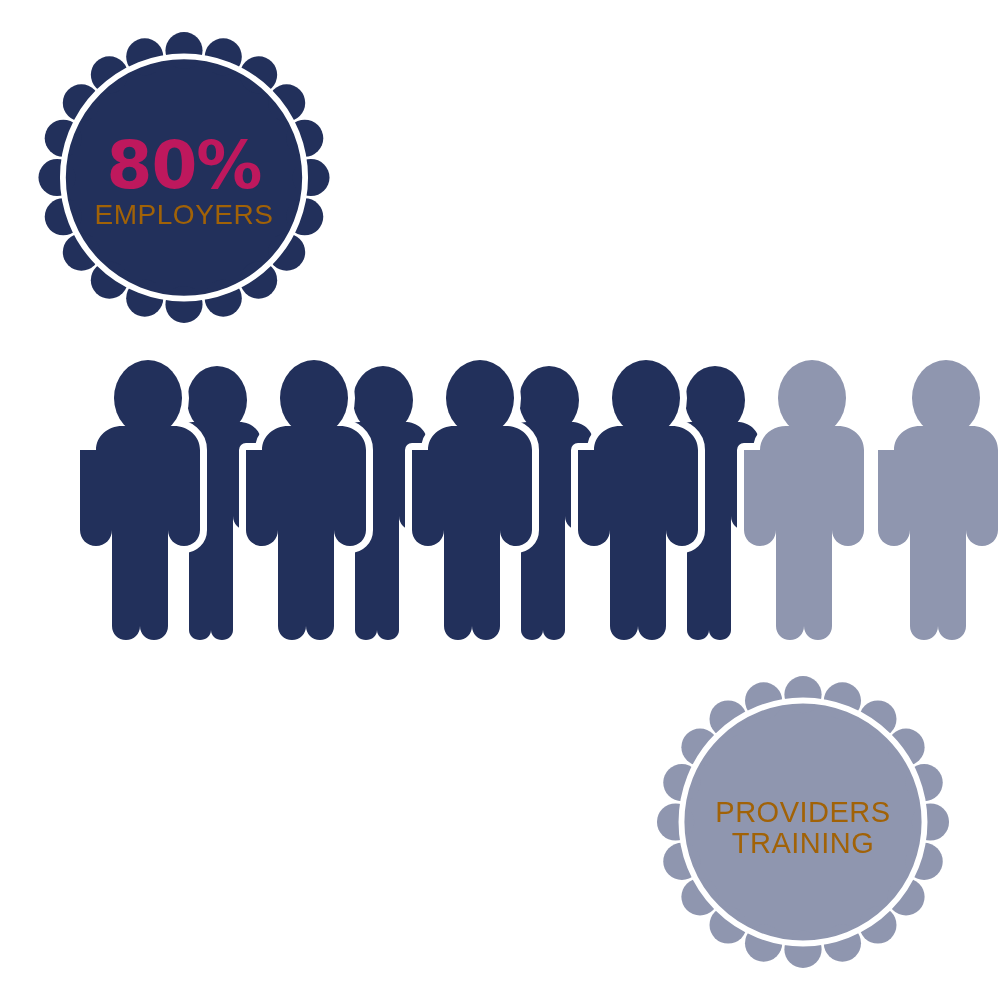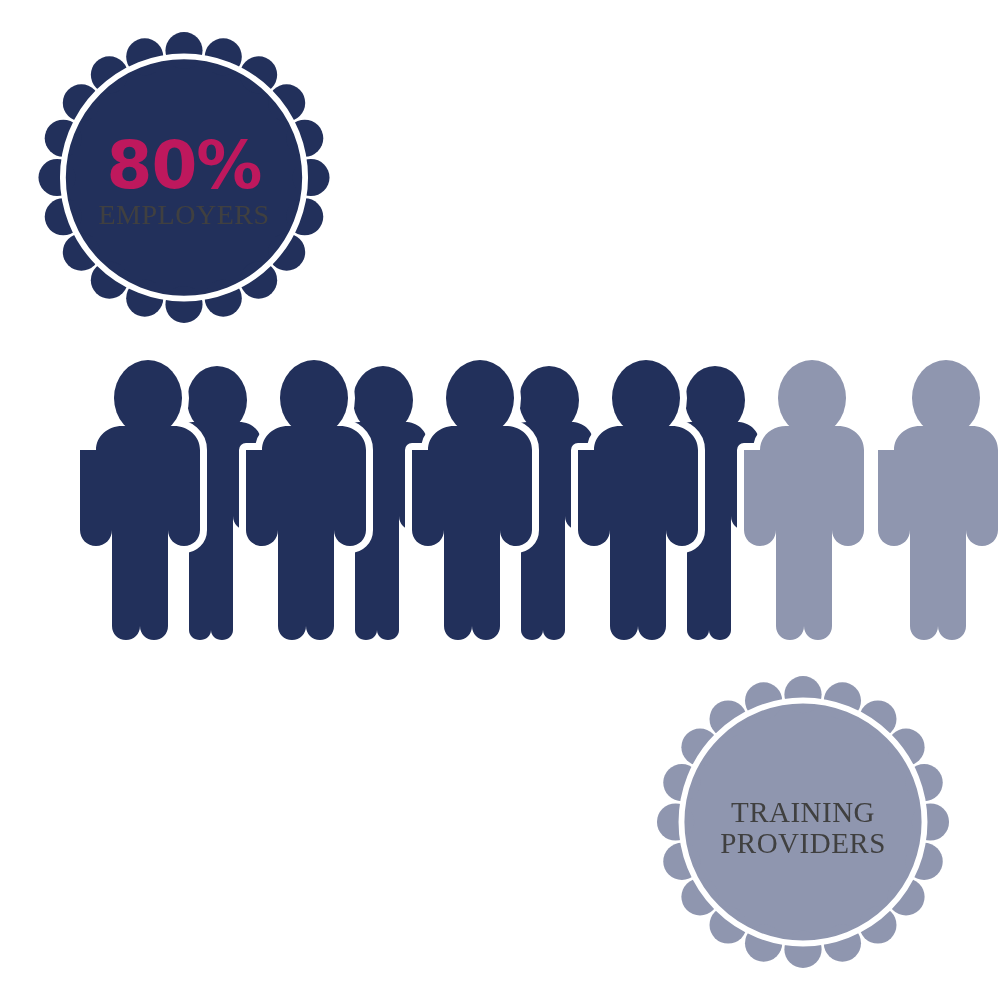--- a/index.html
+++ b/index.html
@@ -57,22 +57,22 @@
   }
 
   .badge-pct {
     color: #be185d;
     font-family: "DejaVu Sans", sans-serif;
     font-weight: bold;
     letter-spacing: -1px;
     line-height: 0.98;
   }
   .badge-label {
-    color: #404040;
-    font-family: Liberation Serif, serif;
+    color: #a16207;
+    font-family: Liberation Sans, sans-serif;
     font-weight: 400;
     line-height: 1.02;
     text-align: center;
     letter-spacing: 0.5px;
   }
 
   #badge-employers .badge-text-group { padding-top: 4px; }
   #badge-employers .badge-pct   { font-size: 66px; }
   #badge-employers .badge-label { font-size: 28px; margin-top: 2px; }
 
@@ -249,18 +249,18 @@
           <circle cx="20.0" cy="150.0" r="19"></circle>
           <circle cx="26.4" cy="109.8" r="19"></circle>
           <circle cx="44.9" cy="73.6" r="19"></circle>
           <circle cx="73.6" cy="44.9" r="19"></circle>
           <circle cx="109.8" cy="26.4" r="19"></circle>
         </g>
       </g>
       <circle cx="150" cy="150" r="124" fill="none" stroke="#FFFFFF" stroke-width="6"></circle>
     </svg>
     <div class="badge-text-group">
+      <div class="badge-label">PROVIDERS</div>
       <div class="badge-label">TRAINING</div>
-      <div class="badge-label">PROVIDERS</div>
     </div>
   </div>
 
 </div>
 
 </body></html>

